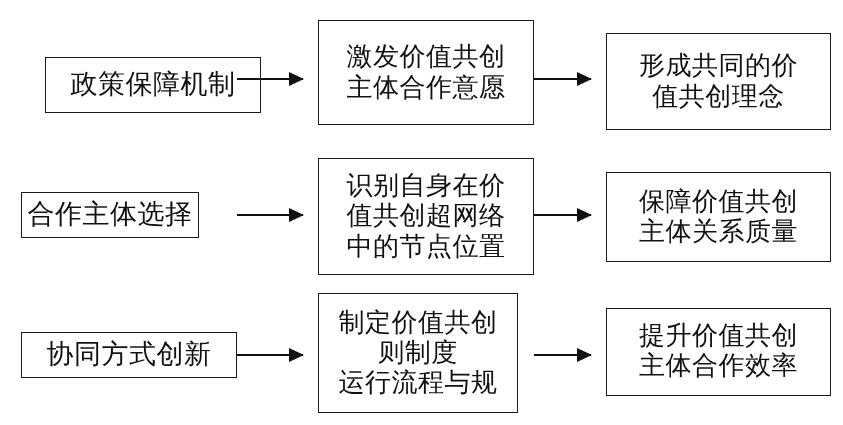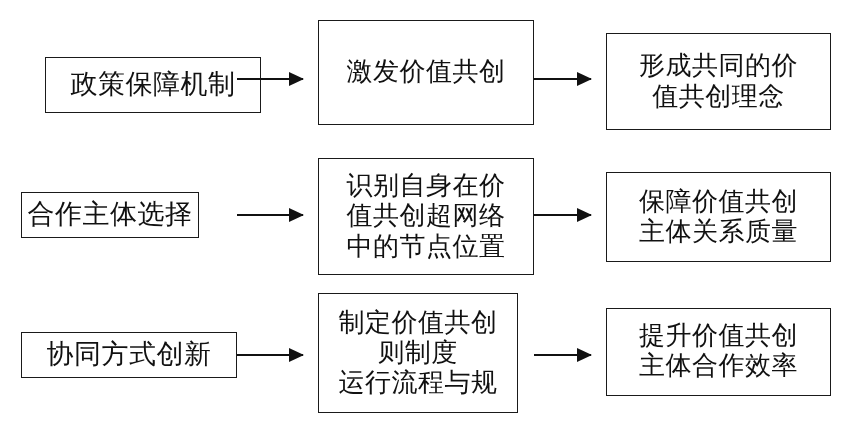--- a/index.html
+++ b/index.html
@@ -76,20 +76,21 @@
 <body>
 
 <div id="canvas">
 
   <div class="node col1 n-r1c1">
     <span class="ln">政策保障机制</span>
   </div>
   <div class="arrow a-r1a"></div>
   <div class="node col2 n-r1c2">
     <span class="ln">激发价值共创</span>
+    <span class="ln">主体合作意愿</span>
   </div>
   <div class="arrow a-r1b"></div>
   <div class="node col3 n-r1c3">
     <span class="ln">形成共同的价</span>
     <span class="ln">值共创理念</span>
   </div>
 
   <div class="node col1 n-r2c1">
     <span class="ln">合作主体选择</span>
   </div>

